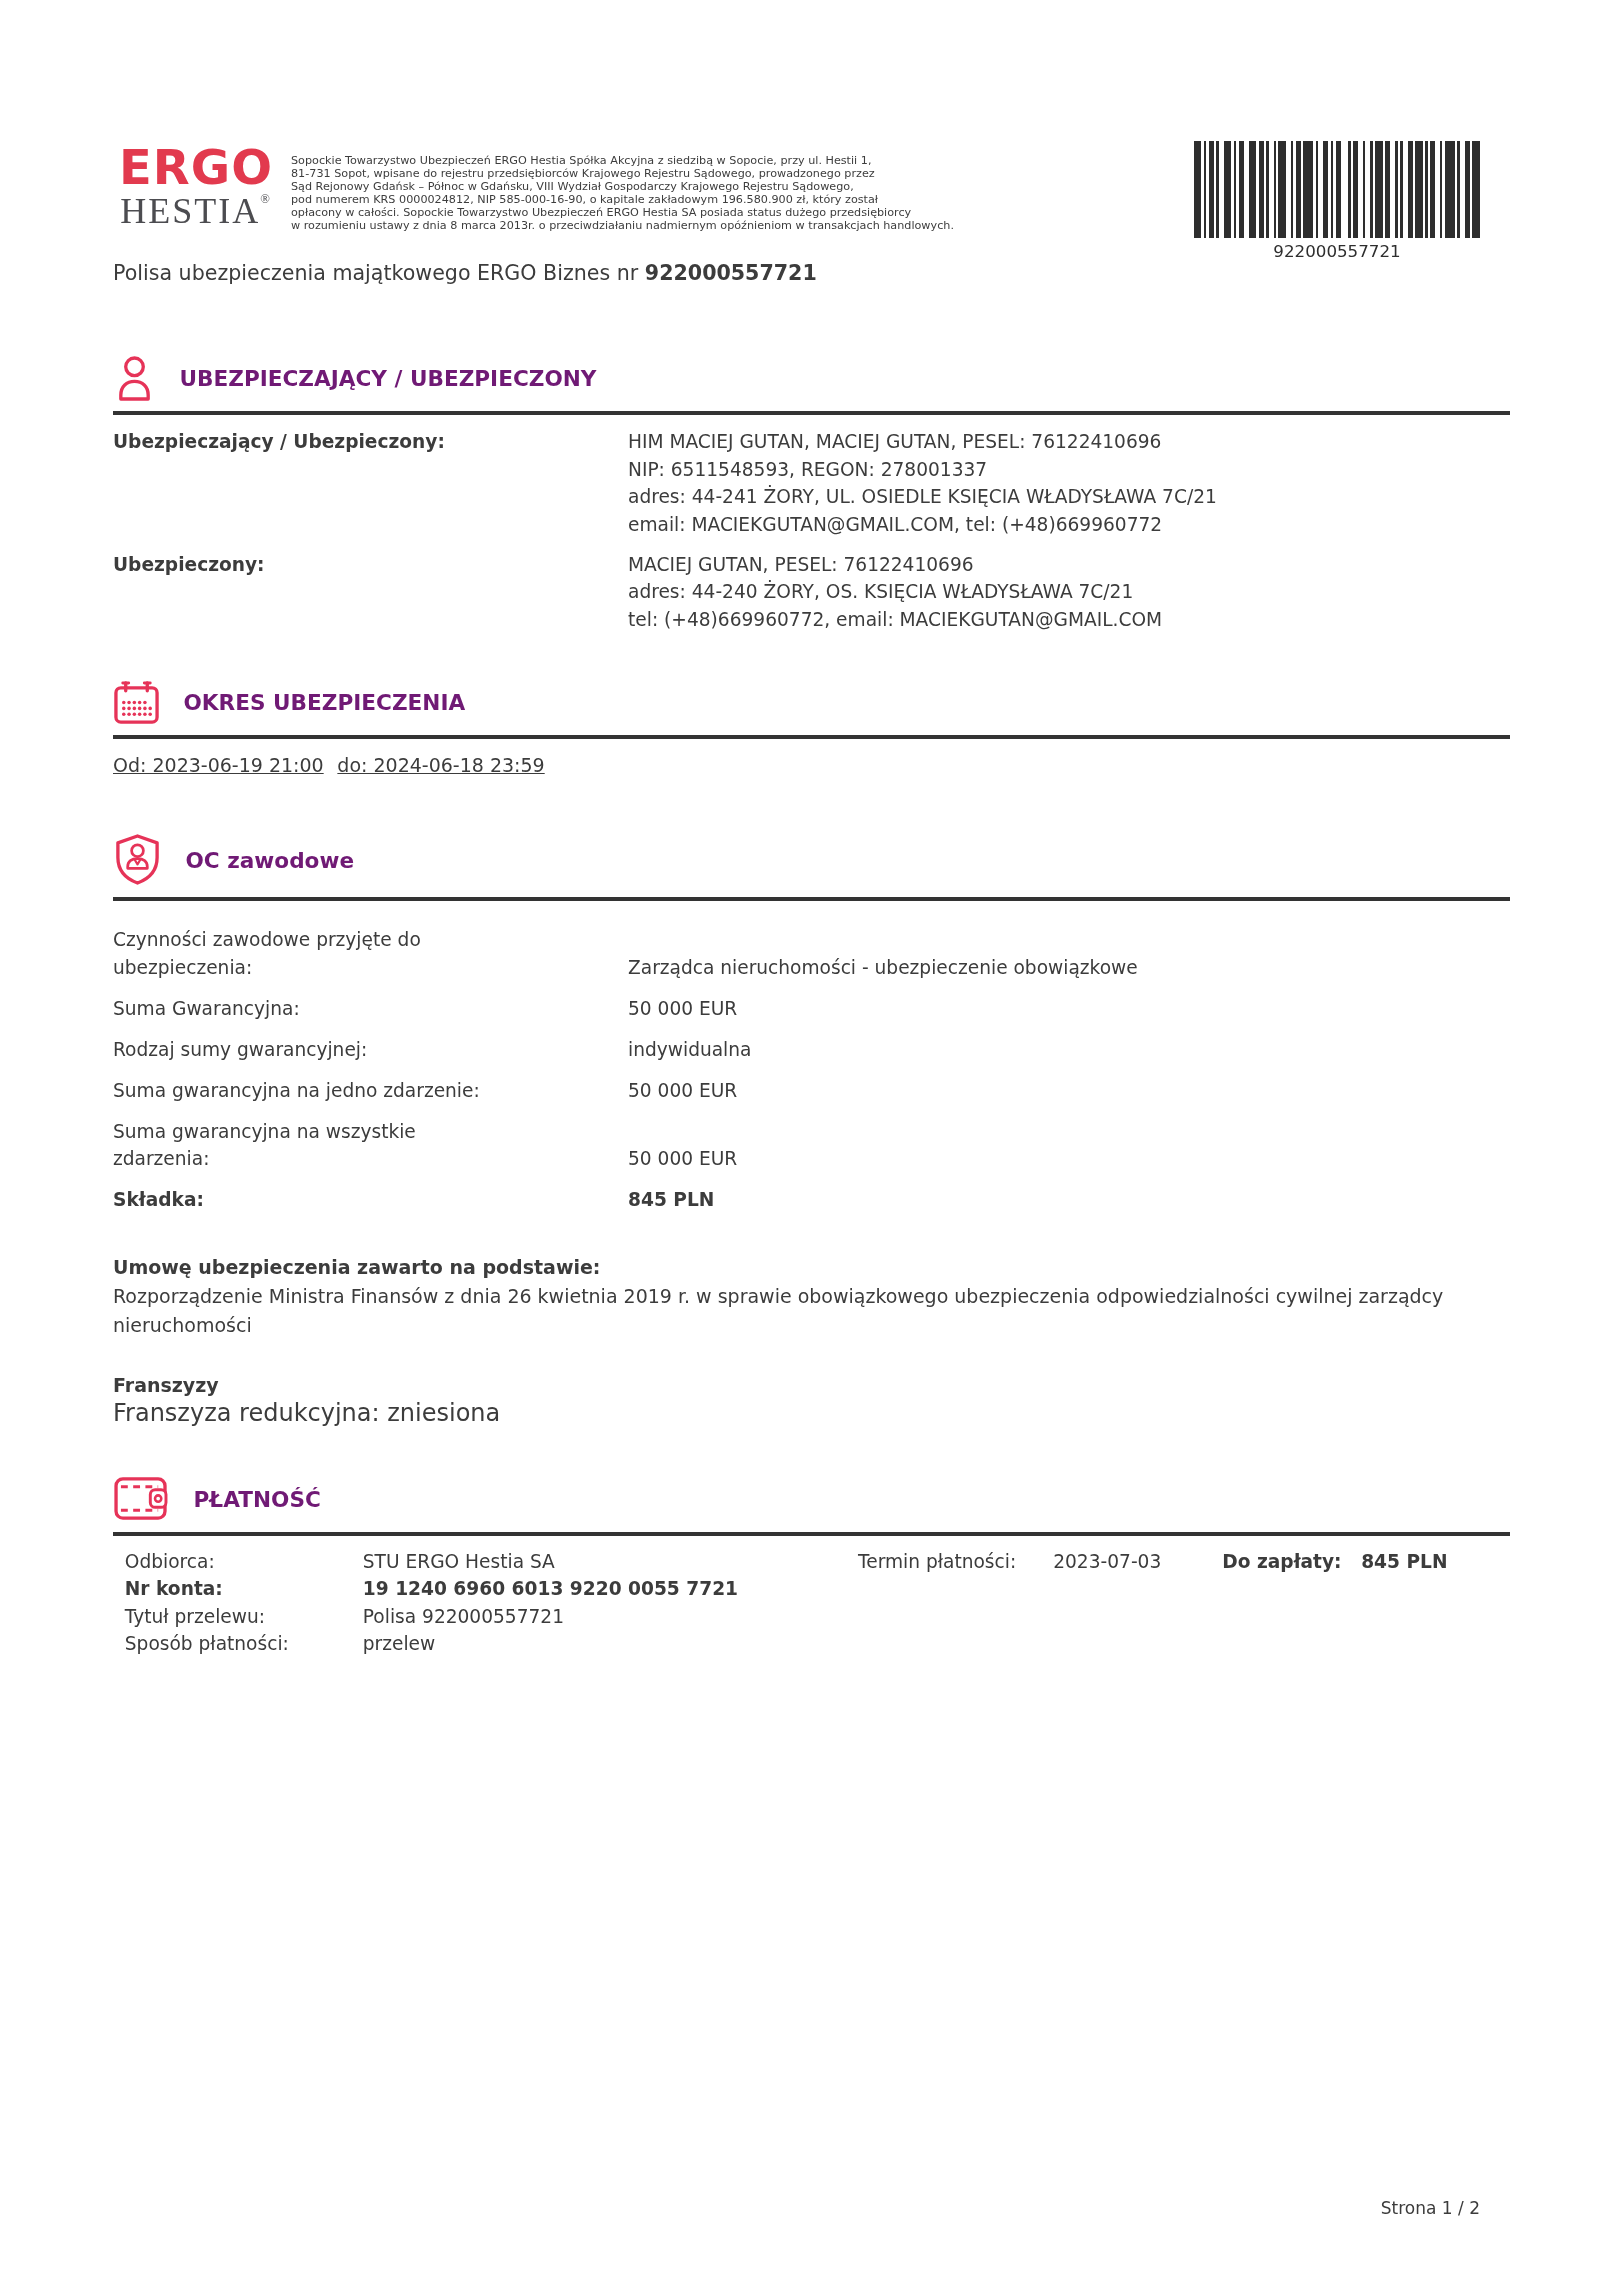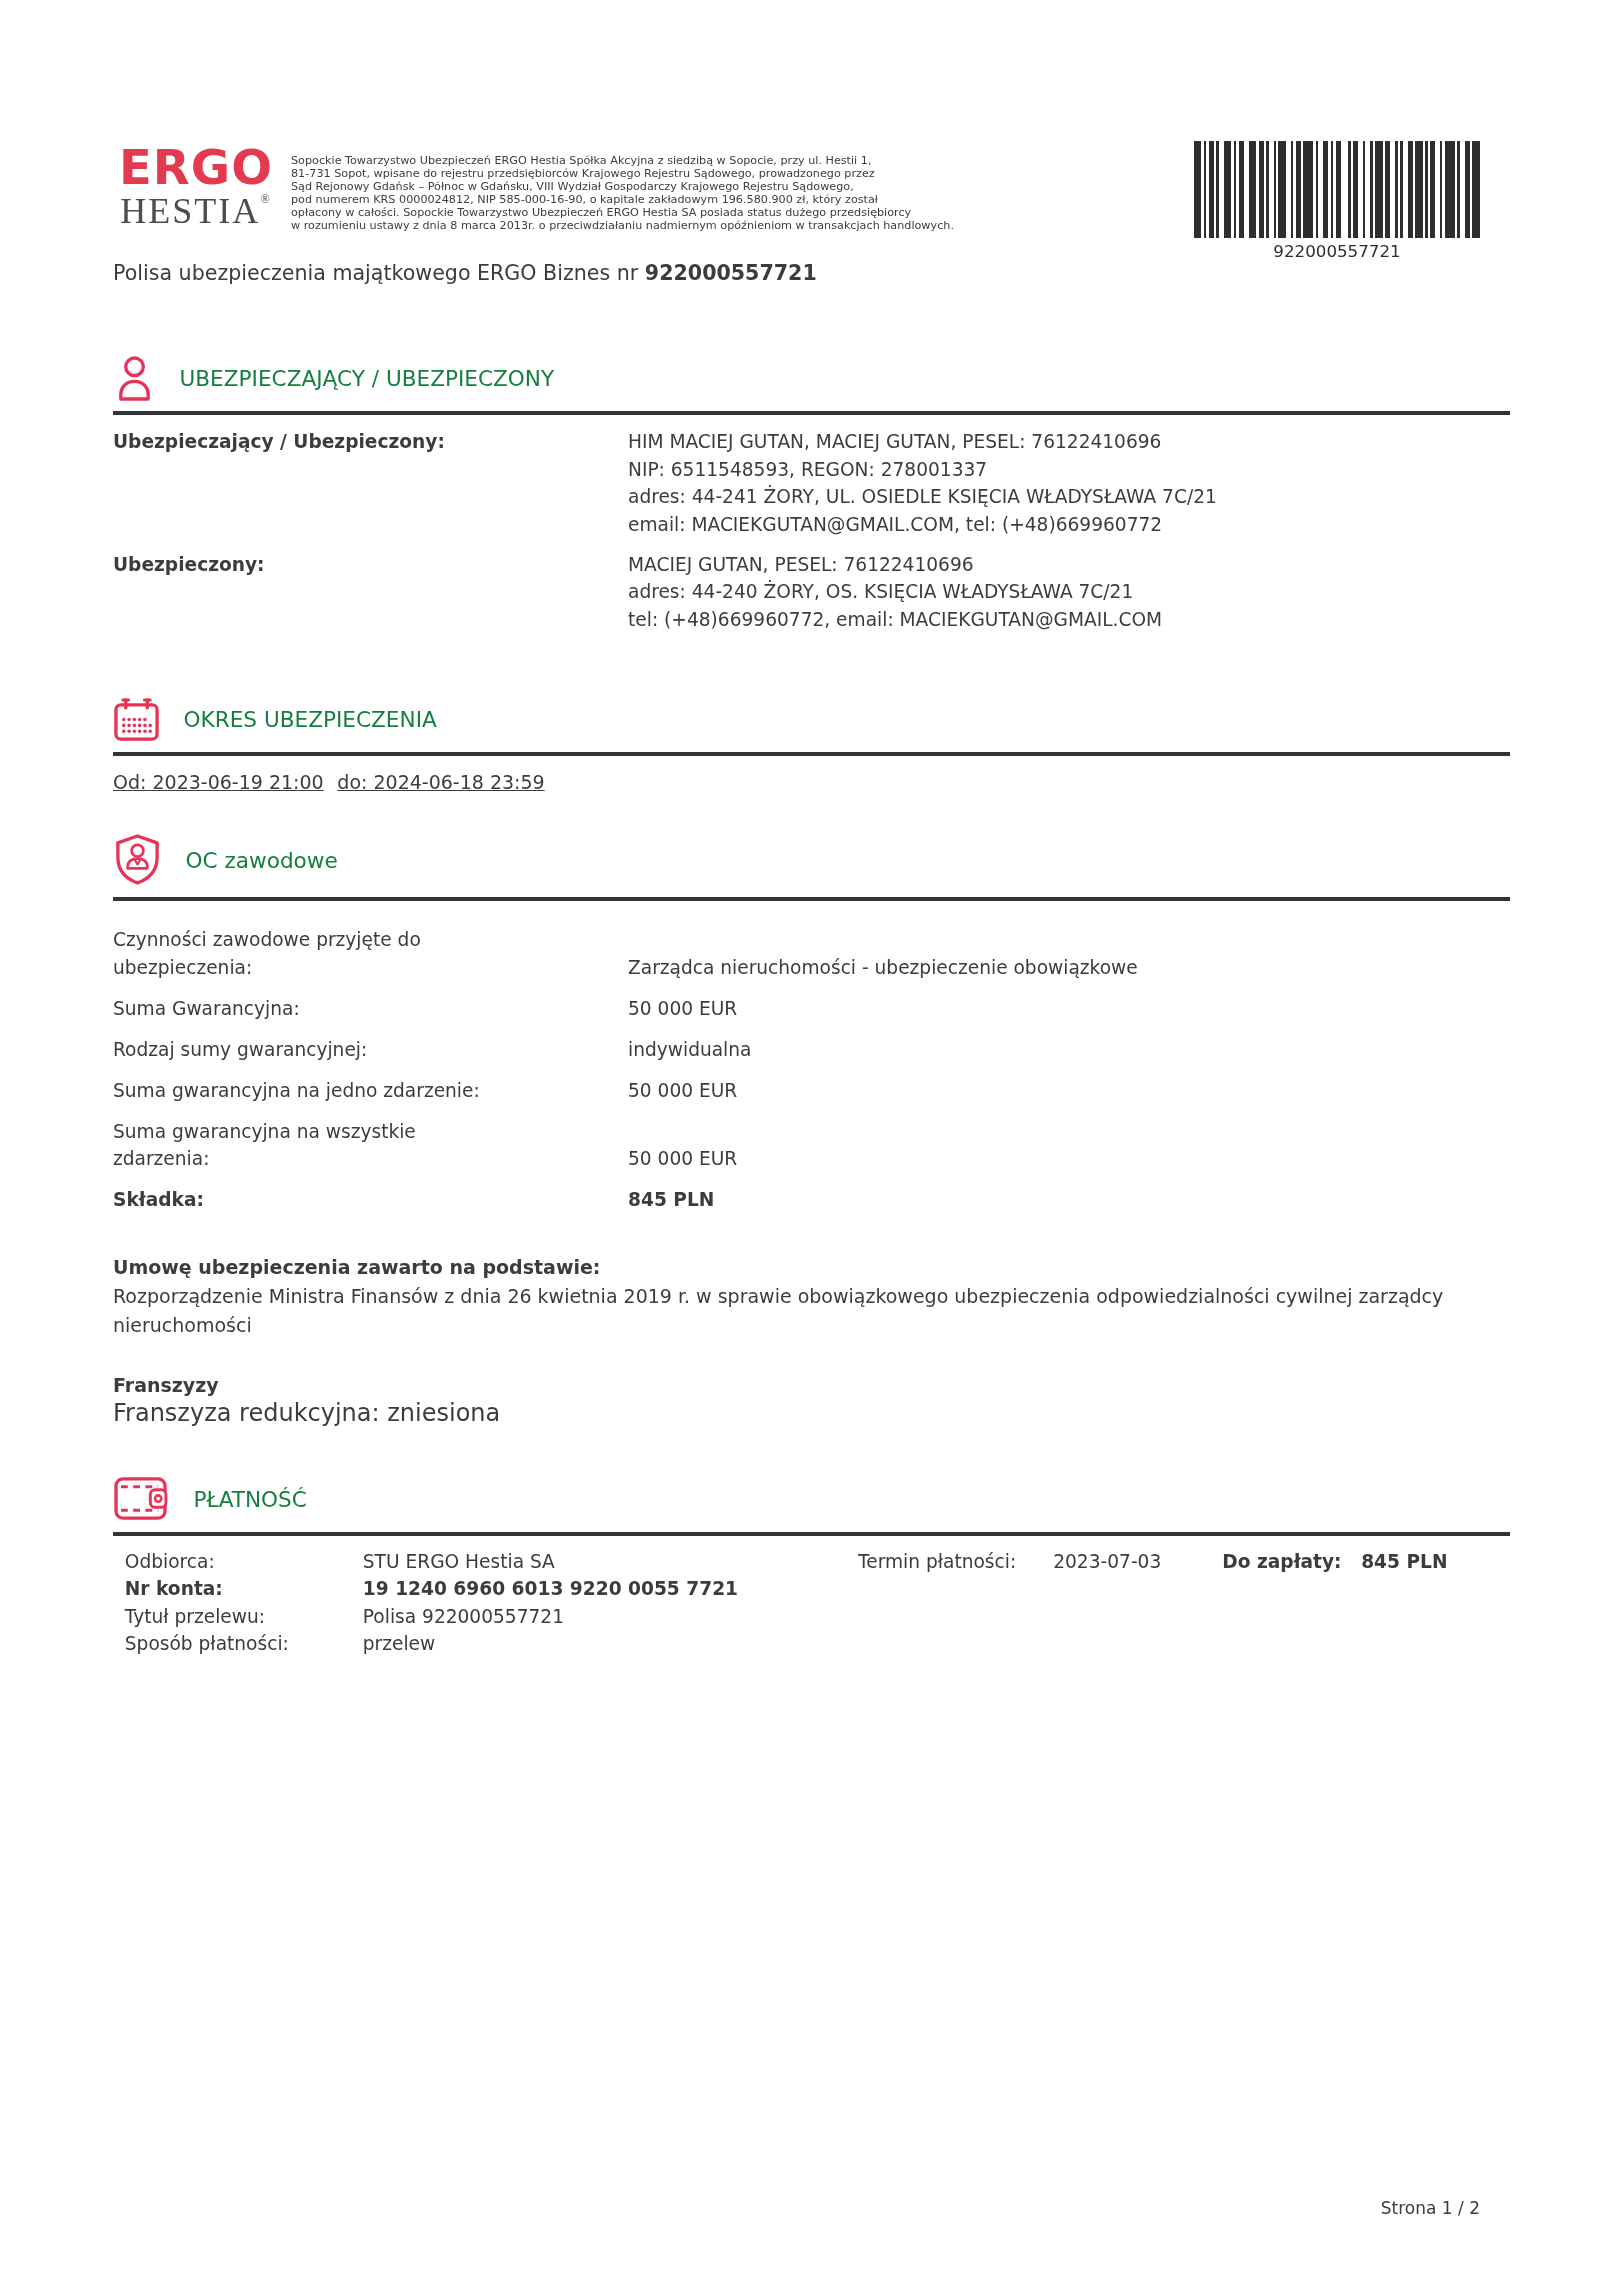--- a/index.html
+++ b/index.html
@@ -28,21 +28,21 @@
   .bars .bar { background:#2e2e2e; }
   .bars .gap { background:transparent; }
   .barcode-number { text-align:center; font-size:16.7px; margin-top:2.9px; color:#2e2e2e; }
 
   .doc-title { position:absolute; left:113px; top:245px; font-size:20.6px; }
   .doc-title b { font-weight:700; }
 
   
   .section { position:absolute; left:113px; width:1397px; }
   .sec-head { display:flex; align-items:center; gap:23.5px; }
-  .sec-title { font-size:21.6px; font-weight:400; color:#15803d; }
+  .sec-title { font-size:21.6px; font-weight:700; color:#701a75; }
   .rule { height:3.9px; background:#333; margin-top:8.8px; }
 
   .kv-rows { padding-top:13.7px; }
   .kv-row { display:grid; grid-template-columns:515px 1fr; margin-bottom:12.7px; }
   .kv-label { font-weight:700; font-size:18.6px; line-height:27.4px; }
   .kv-lines div { font-size:18.6px; line-height:27.4px; }
 
   .period-value { padding-top:15.7px; font-size:19px;text-decoration:underline; }
   .period-value .to { margin-left:13.7px; }
 
@@ -197,21 +197,21 @@
         <div class="kv-label">Ubezpieczony:</div>
         <div class="kv-lines">
           <div>MACIEJ GUTAN, PESEL: 76122410696</div>
           <div>adres: 44-240 ŻORY, OS. KSIĘCIA WŁADYSŁAWA 7C/21</div>
           <div>tel: (+48)669960772, email: MACIEKGUTAN@GMAIL.COM</div>
         </div>
       </div>
     </div>
   </div>
 
-  <div class="section" style="top:680px;">
+  <div class="section" style="top:663px;">
     <div class="sec-head">
       <span class="icon">
         <svg width="47" height="47" viewBox="0 0 48 48">
           <rect x="3" y="9" width="42" height="35" rx="5" fill="none" stroke="#e63358" stroke-width="3.4"></rect>
           <path d="M13 4 v8" stroke="#e63358" stroke-width="3.4" stroke-linecap="round" fill="none"></path>
           <path d="M35 4 v8" stroke="#e63358" stroke-width="3.4" stroke-linecap="round" fill="none"></path>
           <path d="M10 4 h6 M32 4 h6" stroke="#e63358" stroke-width="3" stroke-linecap="round" fill="none"></path>
           <g fill="#e63358">
             <circle cx="11" cy="24" r="1.8"></circle>
               <circle cx="16.4" cy="24" r="1.8"></circle>

